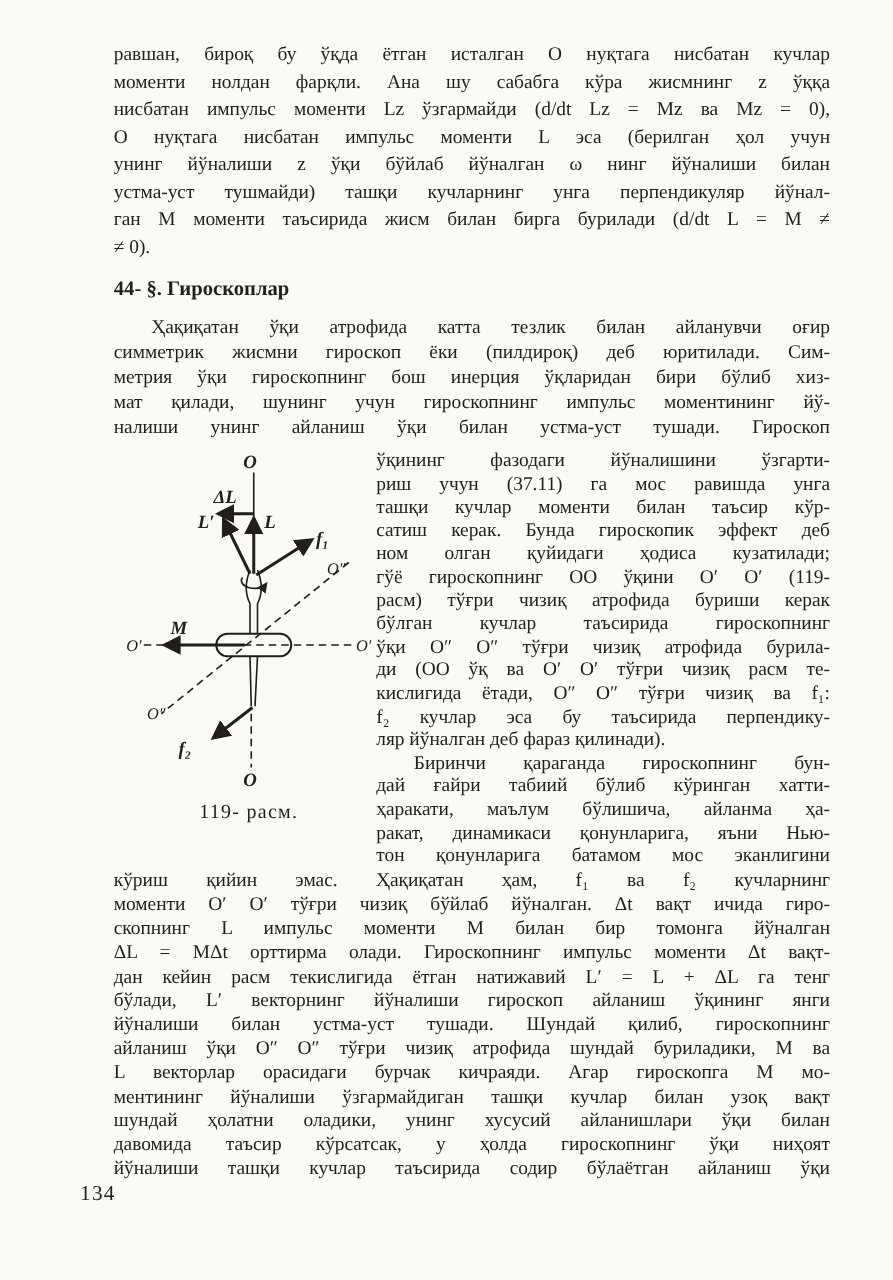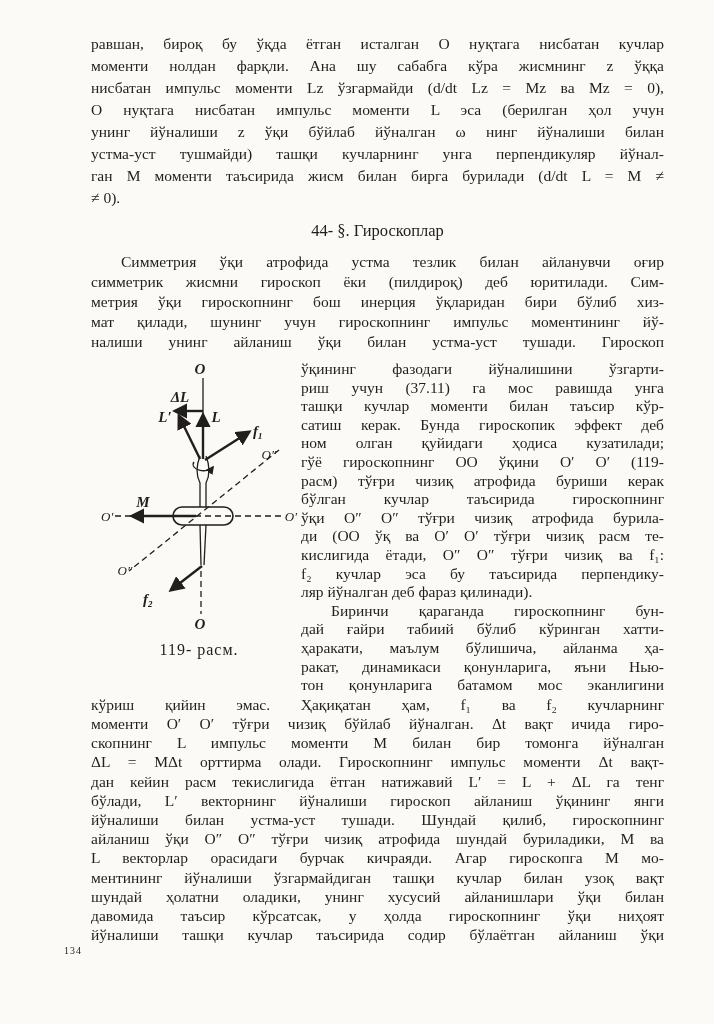--- a/index.html
+++ b/index.html
@@ -27,22 +27,22 @@
   .line.end { text-align-last: left; }
   .line.indent { text-indent: 30px; }
   .para1 .line { line-height: 22px; }
   .para2 .line { line-height: 20px; }
   .para2w .line, .para3w .line { line-height: 18.6px; }
   .para3 .line { line-height: 19.2px; }
   .para2 { margin-bottom: 8px; }
   .heading {
     margin: 11px 0 10px 0;
     font-size: 16.5px;
-    font-weight: normal;
-    text-align: center;
+    font-weight: bold;
+    text-align: left;
     line-height: 22px;
   }
   .figure {
     float: left;
     width: 200px;
     height: 330px;
     margin: 0 2px 0 8px;
     position: relative;
   }
   .figure svg { display: block; }
@@ -50,21 +50,21 @@
     position: absolute;
     left: 0; top: 281px;
     width: 200px;
     text-align: center;
     font-size: 16px;
     letter-spacing: 1px;
   }
   .pagenum {
     position: absolute;
     left: 64px; top: 945px;
-    font-size: 10px;
+    font-size: 17px;
     letter-spacing: 1px;
     text-align: right;
   }
   
   .thin  { stroke: #211e1b; stroke-width: 1.3; fill: none; }
   .thin2 { stroke: #211e1b; stroke-width: 1.6; fill: none; }
   .bold  { stroke: #211e1b; stroke-width: 2.4; fill: none; }
   .dash  { stroke-dasharray: 6 4; }
   .lbl {
     font-family: "Liberation Serif", "DejaVu Serif", serif;
@@ -88,21 +88,21 @@
         <div class="line">O нуқтага нисбатан импульс моменти L эса (берилган ҳол учун</div>
         <div class="line">унинг йўналиши z ўқи бўйлаб йўналган ω нинг йўналиши билан</div>
         <div class="line">устма-уст тушмайди) ташқи кучларнинг унга перпендикуляр йўнал-</div>
         <div class="line">ган M моменти таъсирида жисм билан бирга бурилади (d/dt L = M ≠</div>
         <div class="line end">≠ 0).</div>
       </div>
 
     <h2 class="heading">44- §. Гироскоплар</h2>
 
     <div class="block para2">
-        <div class="line indent">Симметрия ўқи атрофида устма тезлик билан айланувчи оғир</div>
+        <div class="line indent">Ҳақиқатан ўқи атрофида катта тезлик билан айланувчи оғир</div>
         <div class="line">симметрик жисмни гироскоп ёки (пилдироқ) деб юритилади. Сим-</div>
         <div class="line">метрия ўқи гироскопнинг бош инерция ўқларидан бири бўлиб хиз-</div>
         <div class="line">мат қилади, шунинг учун гироскопнинг импульс моментининг йў-</div>
         <div class="line">налиши унинг айланиш ўқи билан устма-уст тушади. Гироскоп</div>
       </div>
 
     <div class="figure">
       <svg width="200" height="272" viewBox="0 0 200 272">
         <defs>
           <marker id="ah" viewBox="0 0 10 10" refX="8" refY="5" markerWidth="6.5" markerHeight="6.5" orient="auto-start-reverse">

